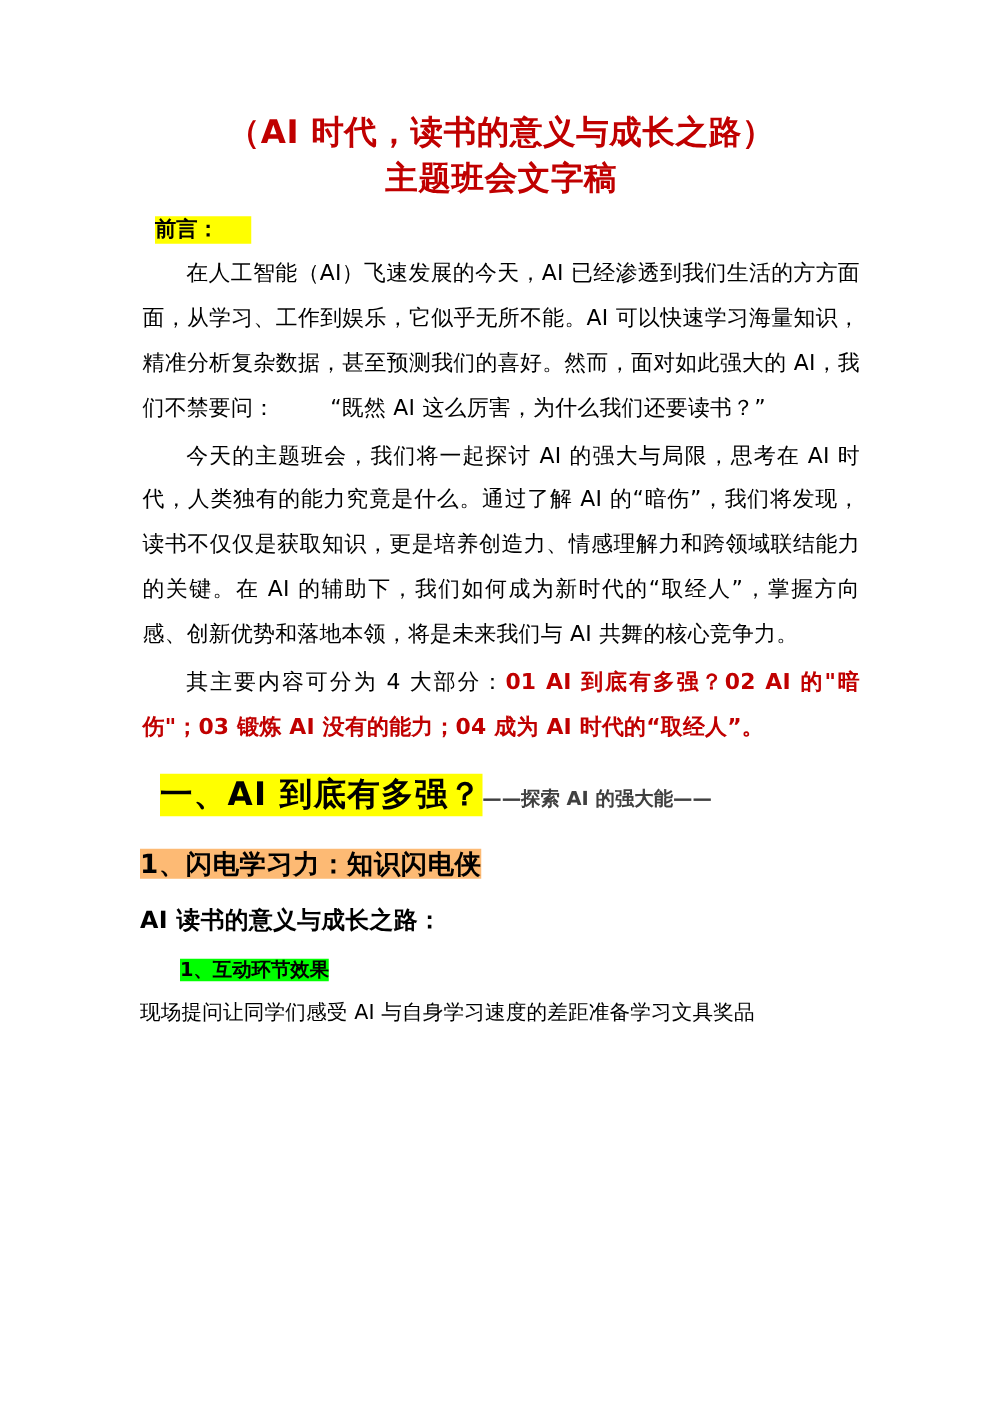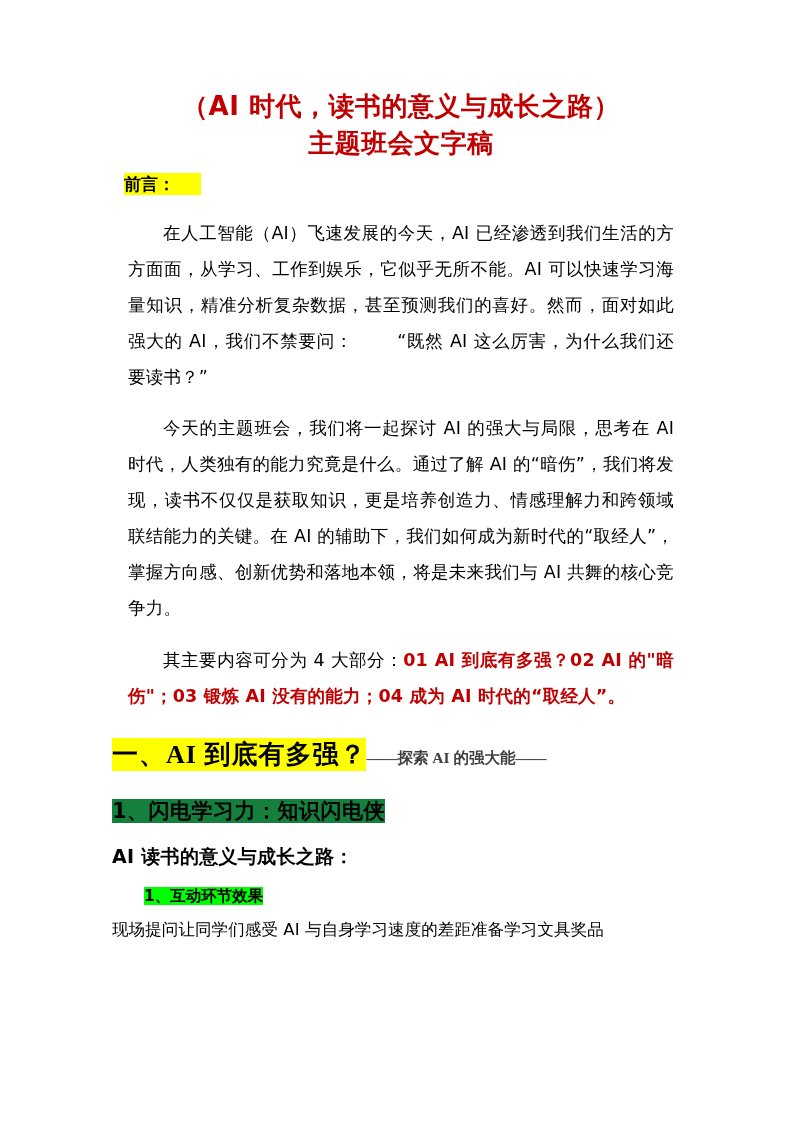--- a/index.html
+++ b/index.html
@@ -39,54 +39,53 @@
   .doc-title .title-line {
     display: block;
   }
 
   
   .para {
     font-size: 17.5px;
     line-height: 2.05;
     text-align: justify;
     text-justify: inter-ideograph;
-    margin: 16px;
+    margin: 2px;
     letter-spacing: 0.2px;
   }
   .para.indent {
     text-indent: 2em;
   }
 
   
   .hl-yellow  { background-color: #ffff00; }
-  .hl-cyan    { background-color: #15803d; }
+  .hl-cyan    { background-color: #fdba74; }
   .hl-green   { background-color: #00ff00; }
 
   .label-prefix {
     font-size: 17px;
     font-weight: bold;
     line-height: 1.9;
     margin: 0;
   }
   .label-prefix .hl-yellow {
     padding: 1px 26px 1px 0;
     margin-left: 12px;
   }
 
   .red-run {
     color: #c00000;
     font-weight: bold;
   }
 
   
   .h1-line {
-    margin: 10px 0 0 0;
+    margin: 10px 0 0 16px;
     font-size: 17.5px;
     line-height: 1.95;
-    font-family: Liberation Serif, serif;
   }
   .h1-text {
     font-size: 26px;
     font-weight: bold;
     color: #000000;
     letter-spacing: 1px;
     padding: 2px 0 2px 0;
   }
   .h1-trailer {
     font-size: 15.5px;

